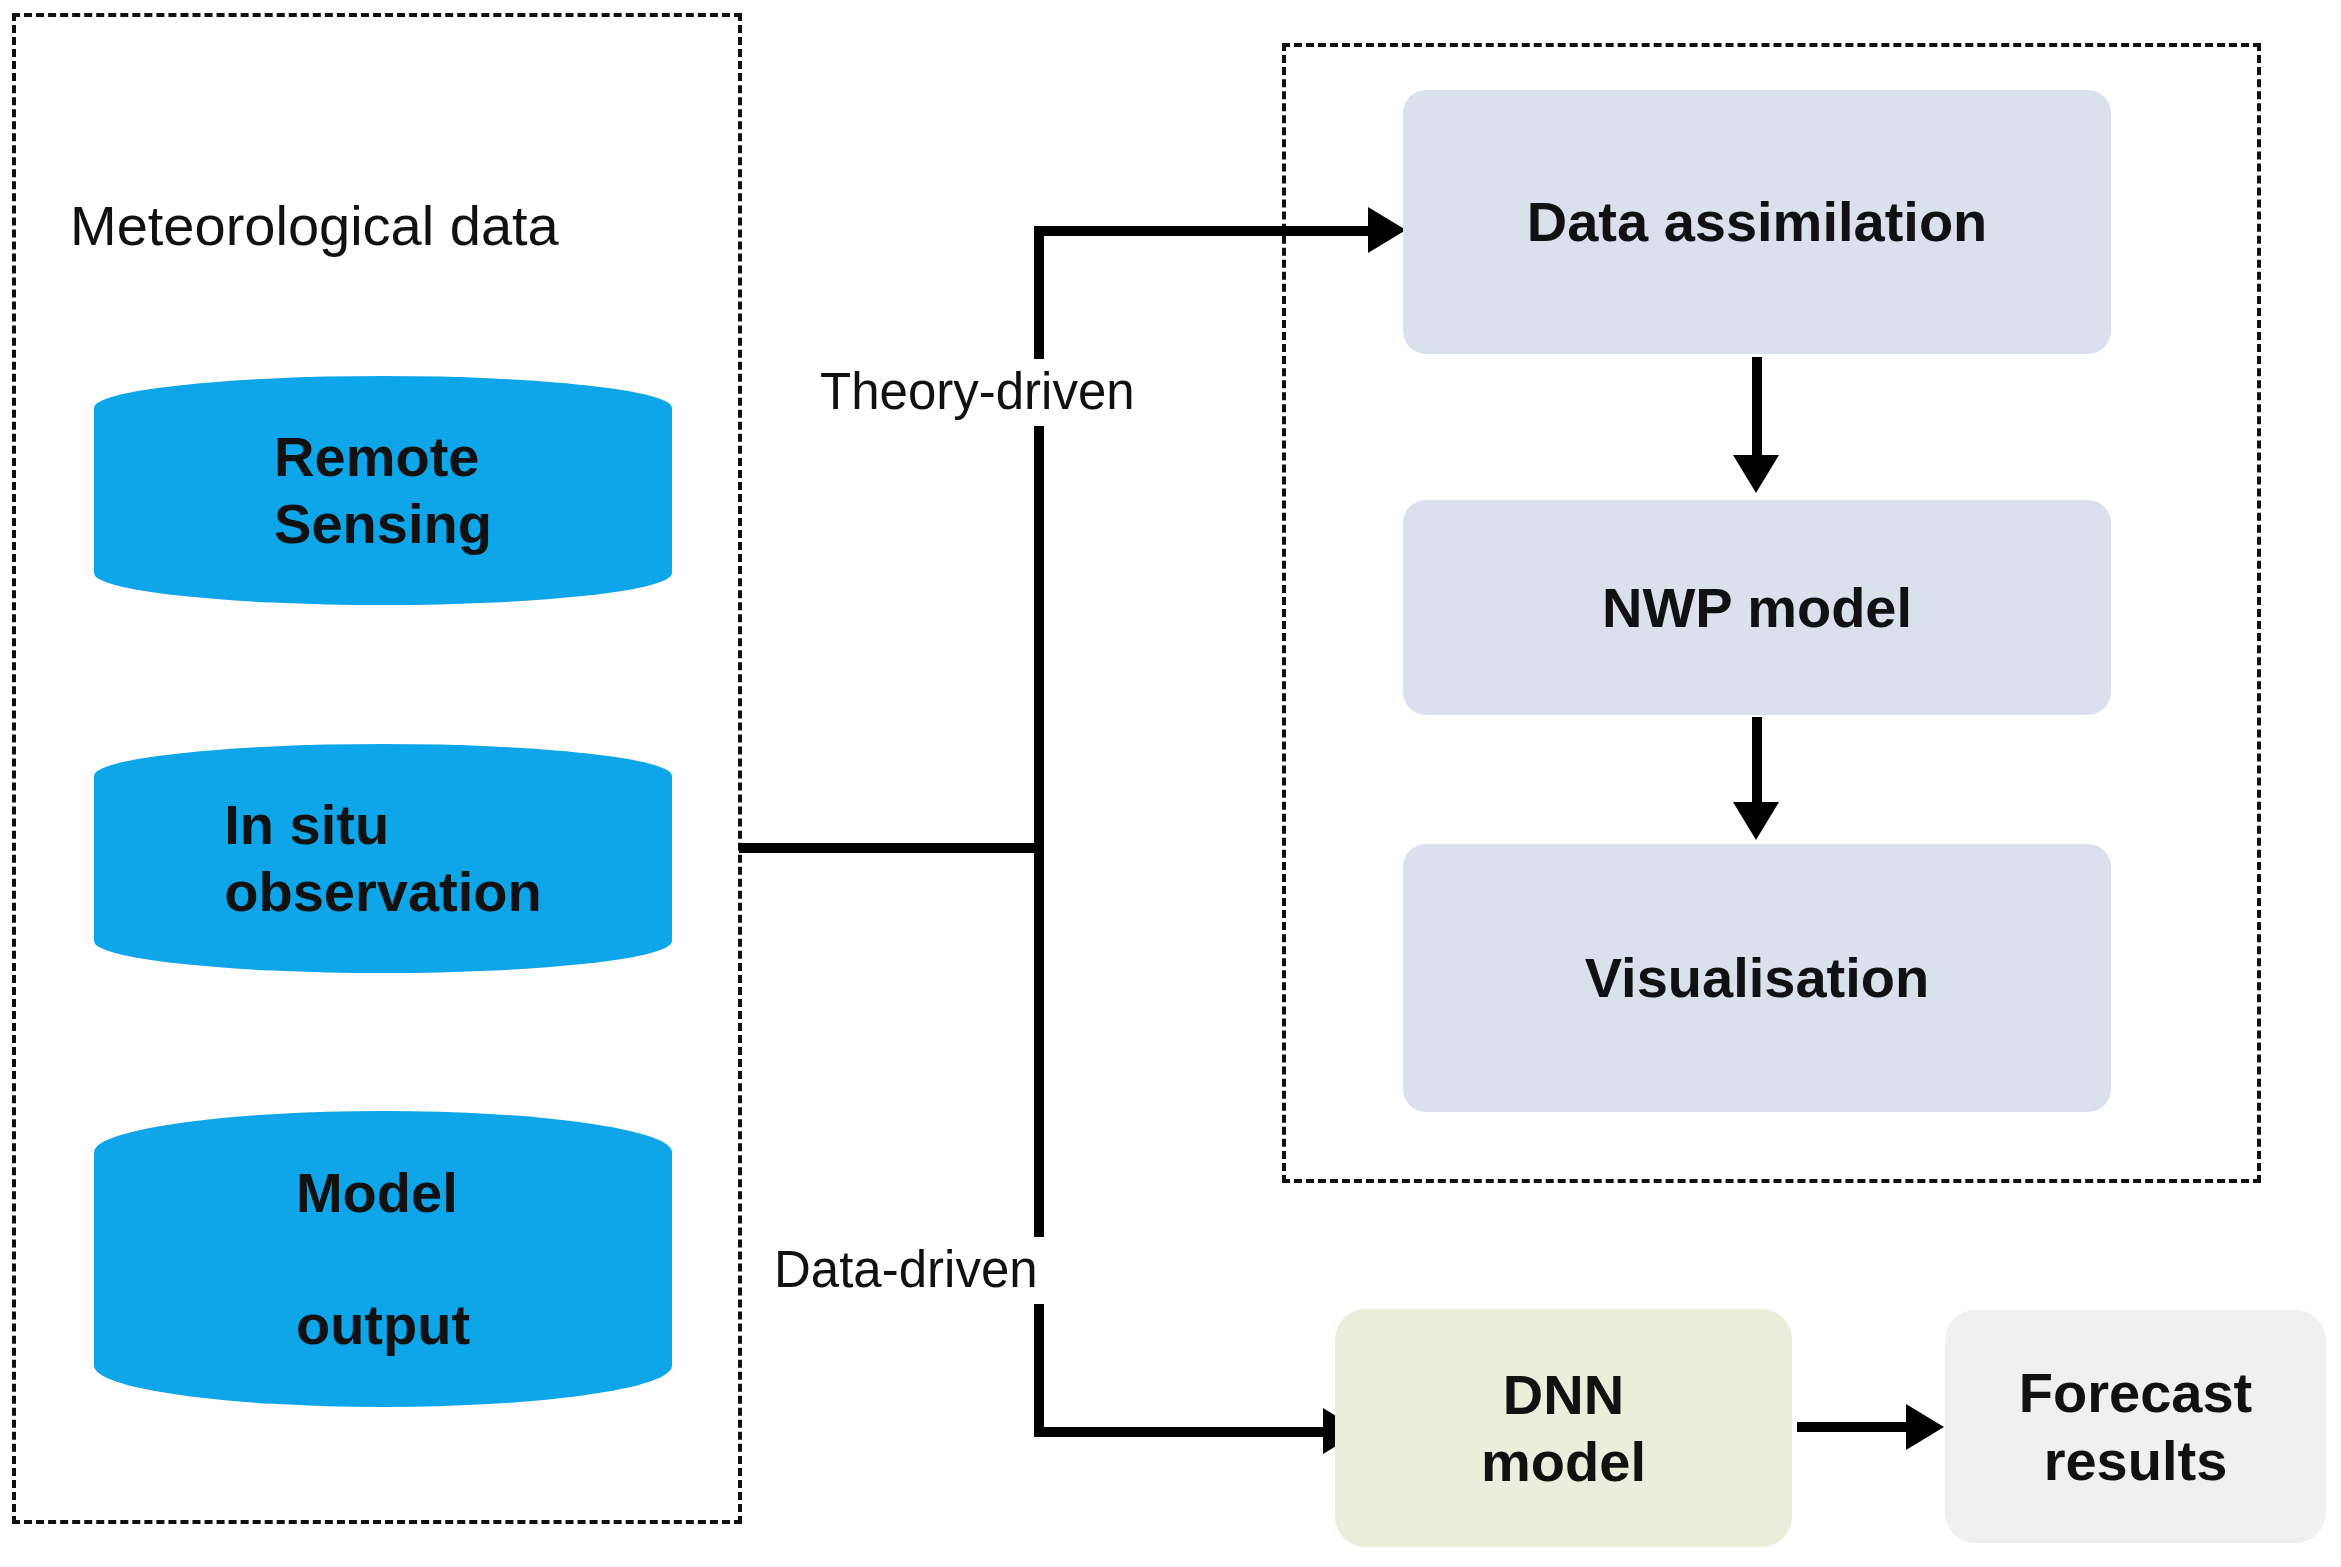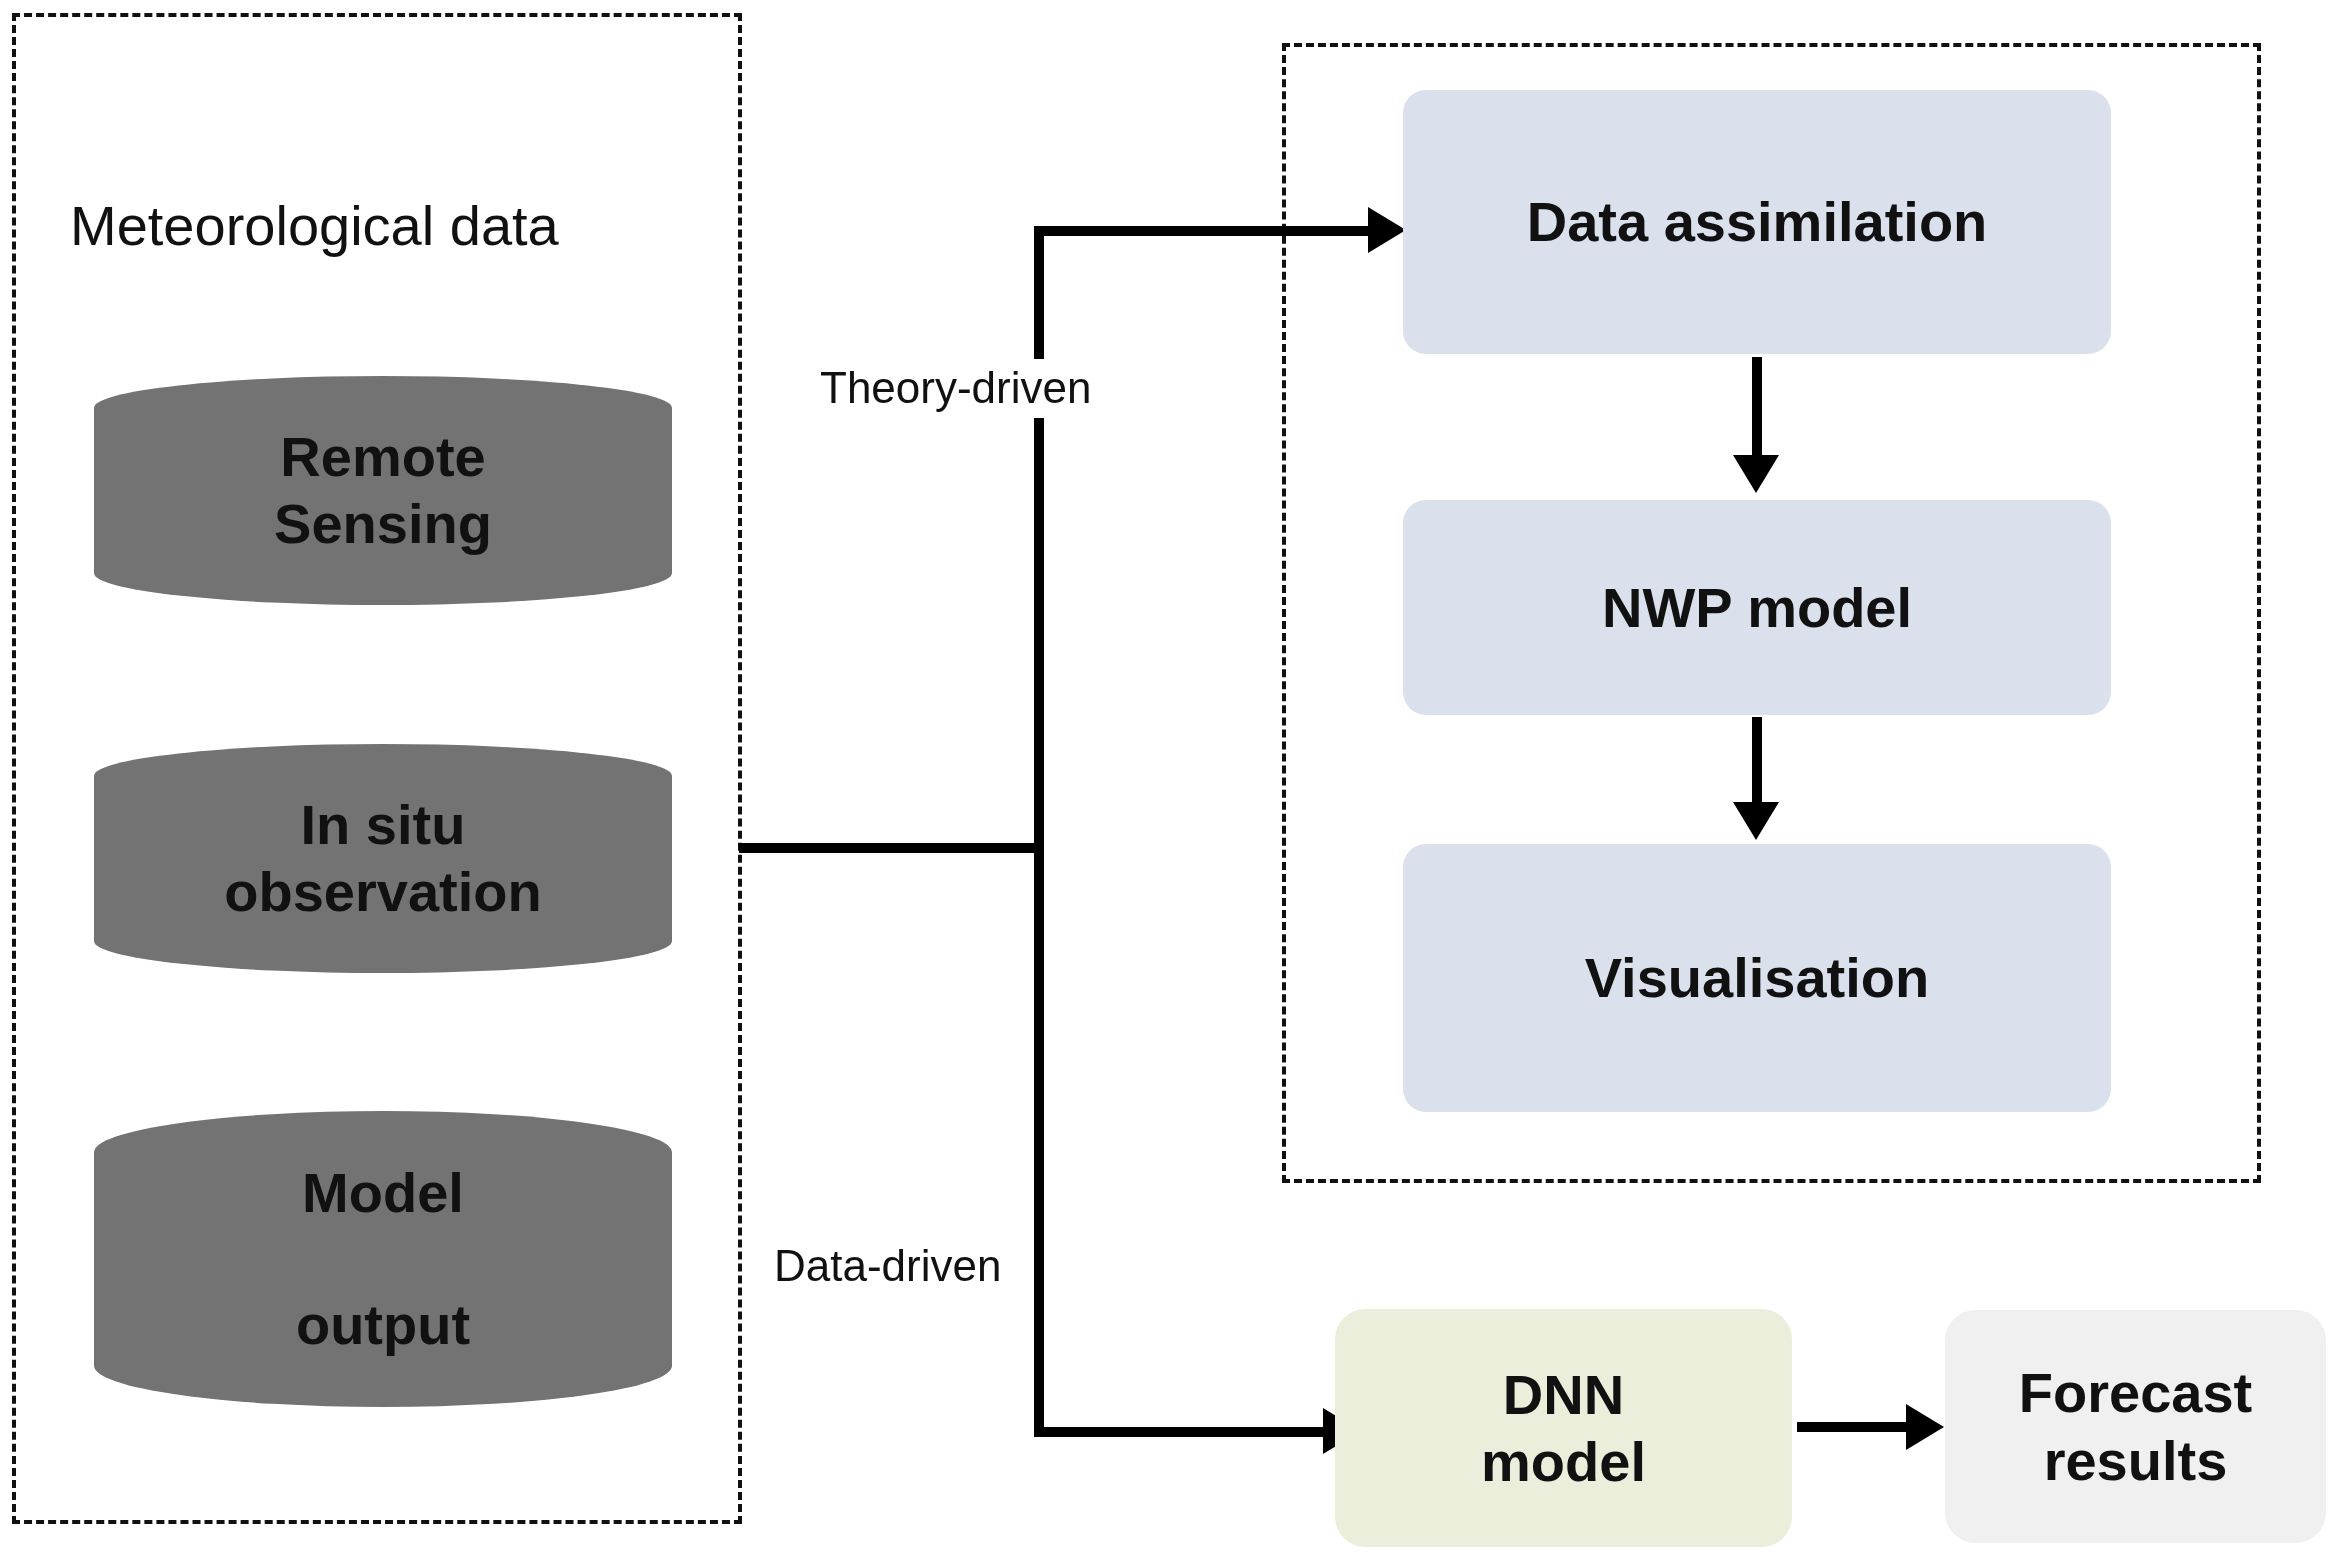--- a/index.html
+++ b/index.html
@@ -27,26 +27,26 @@
   .group-label {
     position: absolute;
     font-size: 56px;
     color: #111111;
     white-space: nowrap;
     line-height: 1.1;
   }
   
   .drum {
     position: absolute;
-    background: #737373;
+    background: #0ea5e9;
     border-radius: 50% / 14%;
     display: flex;
     align-items: center;
     justify-content: center;
-    text-align: center;
+    text-align: left;
     font-weight: bold;
     font-size: 56px;
     color: #111111;
     line-height: 1.18;
     box-sizing: border-box;
   }
   
   .box {
     position: absolute;
     display: flex;
@@ -85,21 +85,21 @@
   .arrow-down {
     position: absolute;
     width: 0; height: 0;
     border-left: 23px solid transparent;
     border-right: 23px solid transparent;
     border-top: 38px solid #000000;
   }
   
   .branch-label {
     position: absolute;
-    font-size: 44px;
+    font-size: 51px;
     color: #111111;
     white-space: nowrap;
     background: #ffffff;
     padding: 5.4px 9px;
     line-height: 1.1;
   }
 </style>
 </head>
 <body>
 

